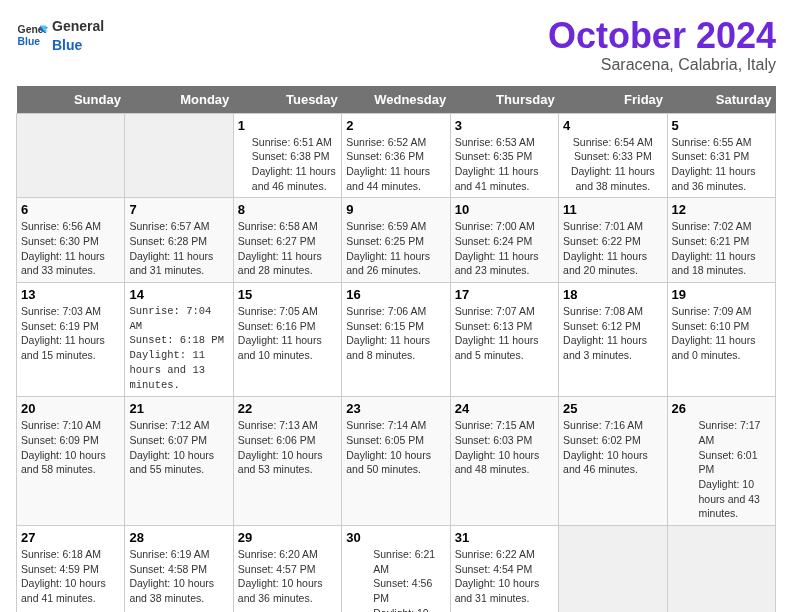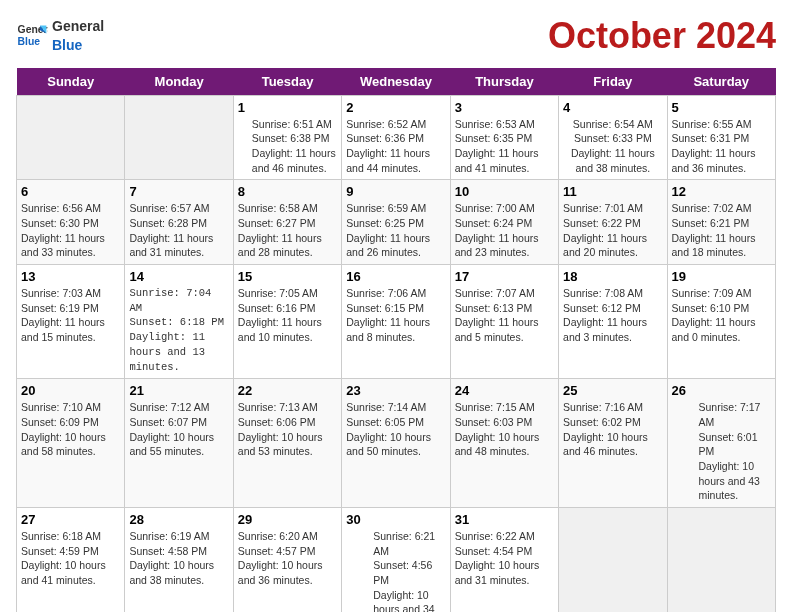--- a/index.html
+++ b/index.html
@@ -24,37 +24,37 @@
     .logo-icon {
       width: 32px;
       height: 32px;
     }
     .title-section {
       text-align: right;
     }
     .month-title {
       font-size: 36px;
       font-weight: bold;
-      color: #b91c1c;
+      color: #6d28d9;
       line-height: 1.1;
     }
     .location {
       font-size: 16px;
       color: #555;
     }
     table {
       width: 100%;
       border-collapse: collapse;
       font-size: 11px;
     }
     thead tr th {
-      background-color: #701a75;
+      background-color: #737373;
       color: #fff;
       padding: 6px 4px;
-      text-align: center;
+      text-align: right;
       font-size: 13px;
       font-weight: bold;
     }
     tbody tr td {
       border: 1px solid #ccc;
       vertical-align: top;
       padding: 4px;
       min-height: 80px;
       width: 14.28%;
     }
@@ -93,20 +93,21 @@
       <polygon points="30,8 38,18 30,14" fill="#1565C0"></polygon>
       <polygon points="30,8 38,18 38,8" fill="#4FC3F7"></polygon>
     </svg>
     <div style="line-height:1.2">
       <span style="font-size:14px;font-weight:bold;color:#333;">General</span><br>
       <span style="font-size:14px;font-weight:bold;color:#1565C0;">Blue</span>
     </div>
   </div>
   <div class="title-section">
     <div class="month-title">October 2024</div>
+    <div class="location">Saracena, Calabria, Italy</div>
   </div>
 </div>
 
 <table>
   <thead>
     <tr>
     <th>Sunday</th>
         <th>Monday</th>
         <th>Tuesday</th>
         <th>Wednesday</th>

